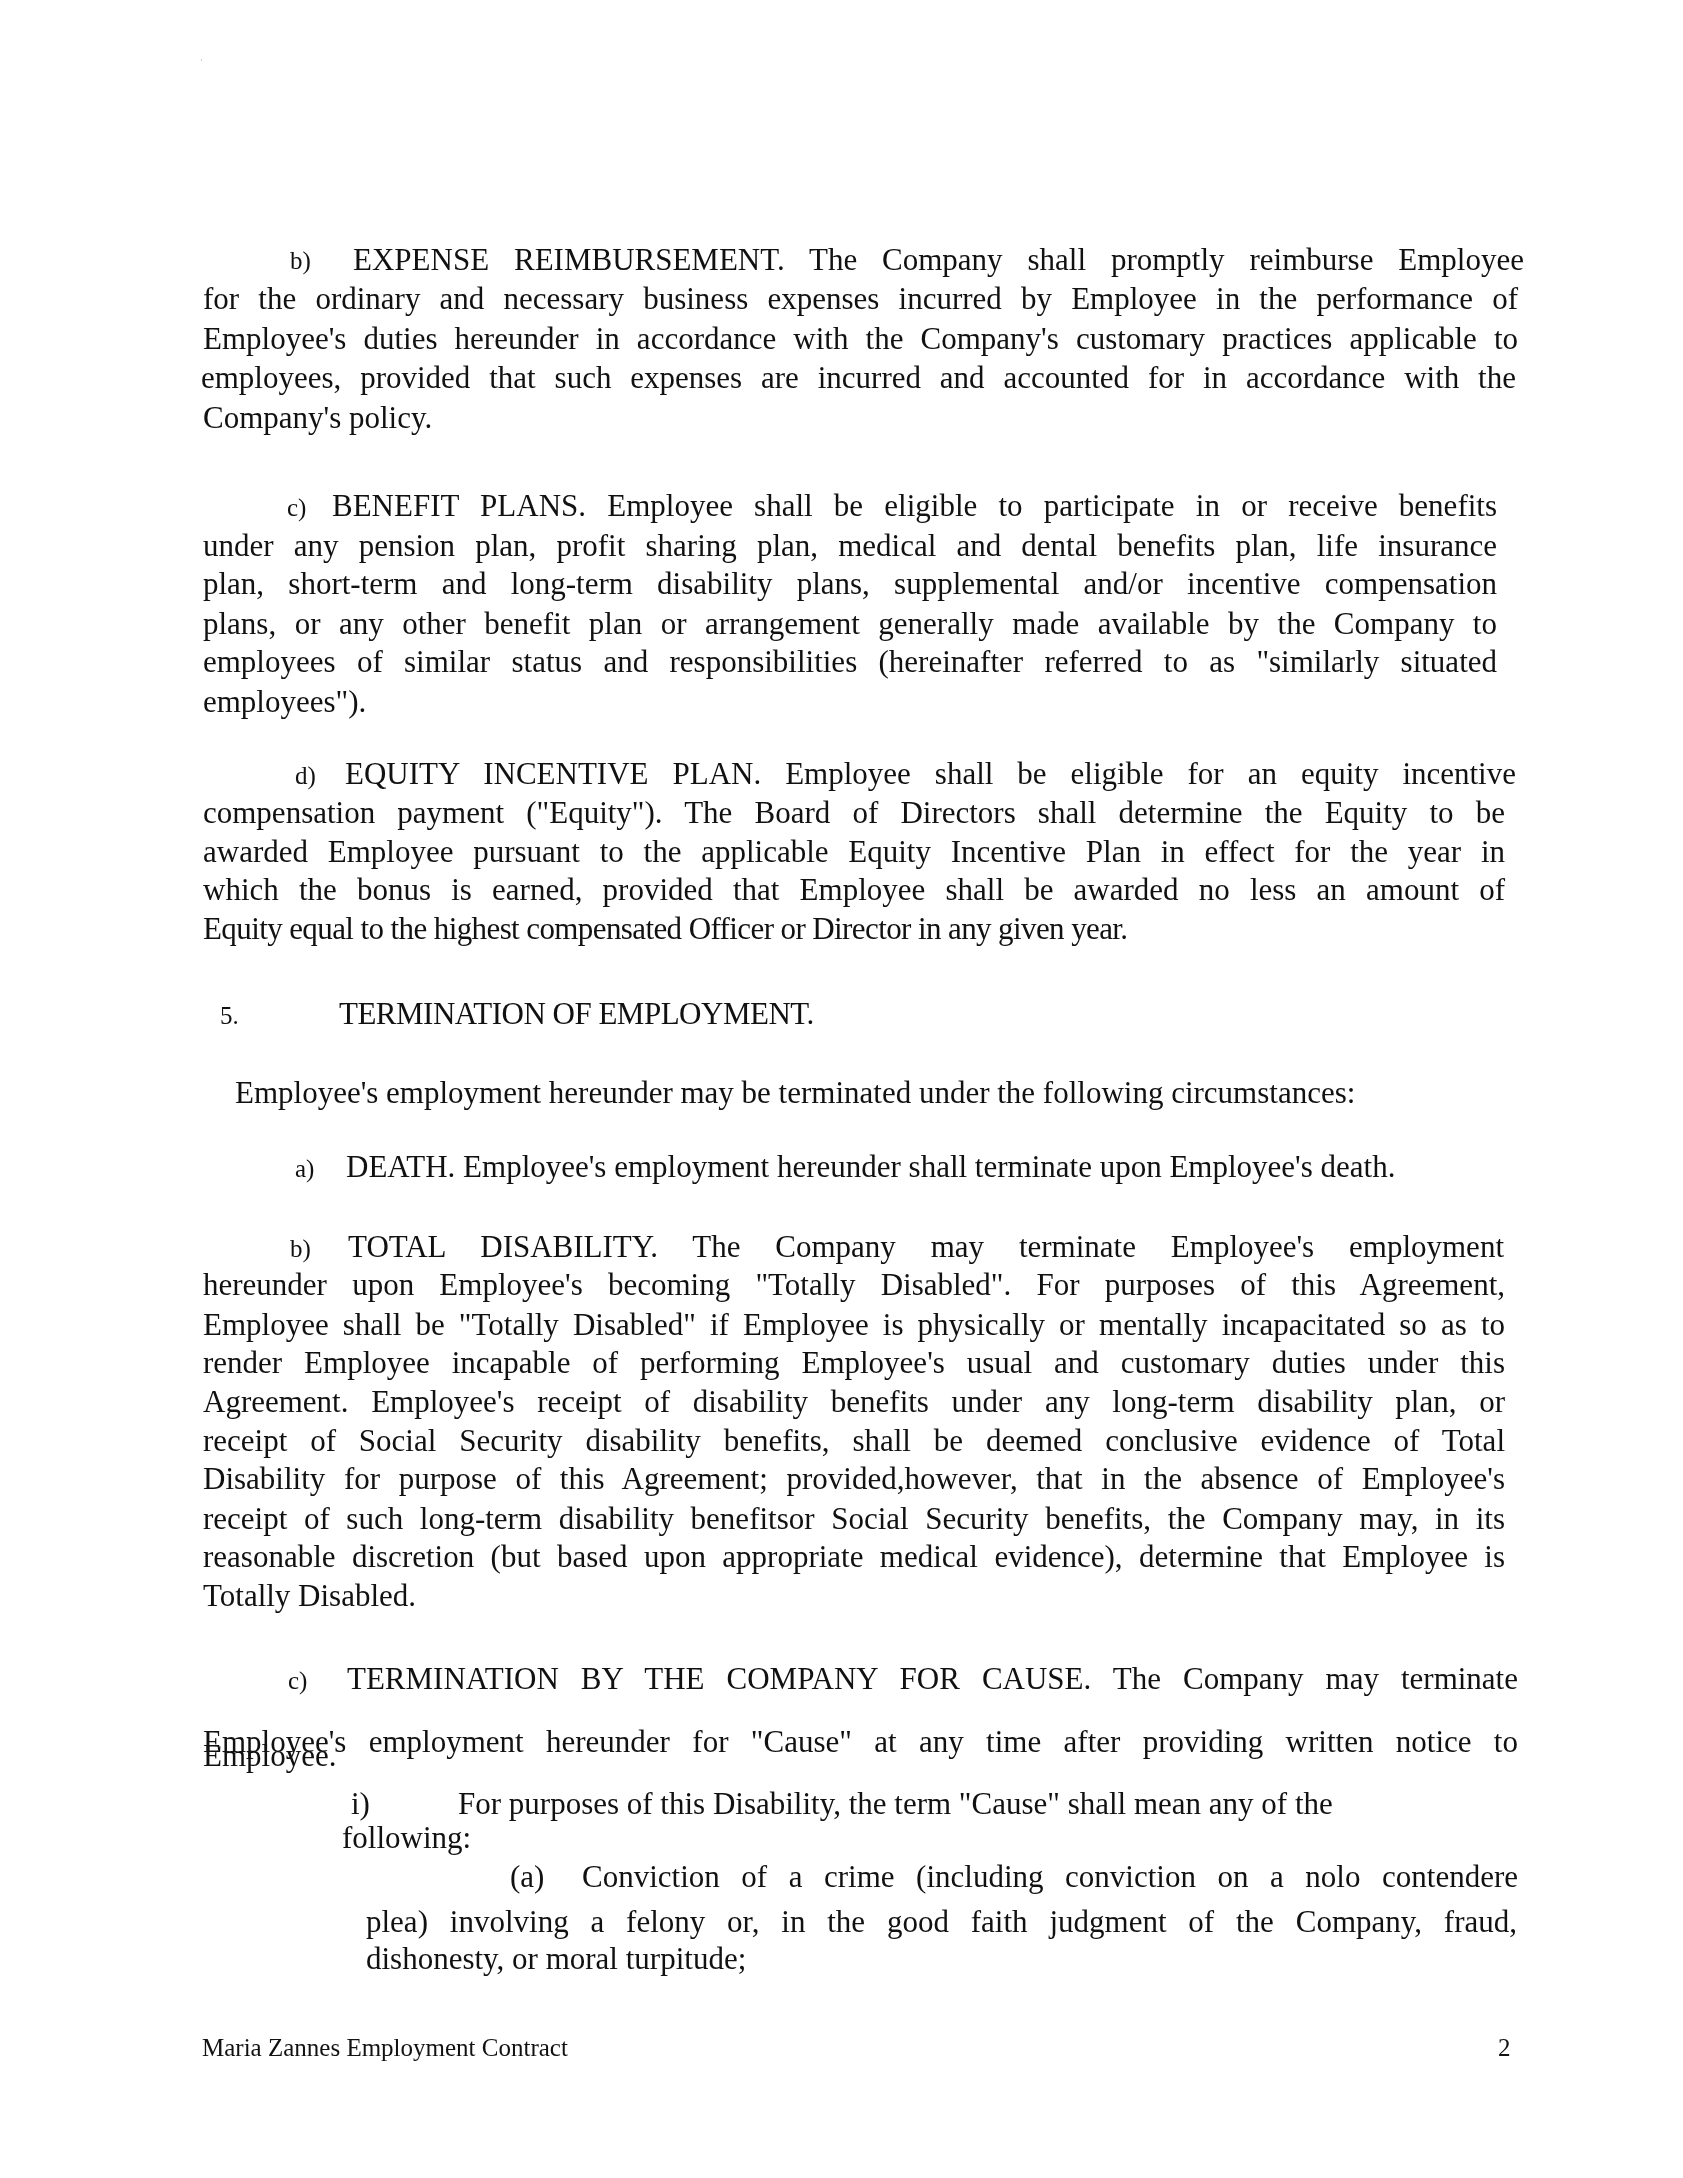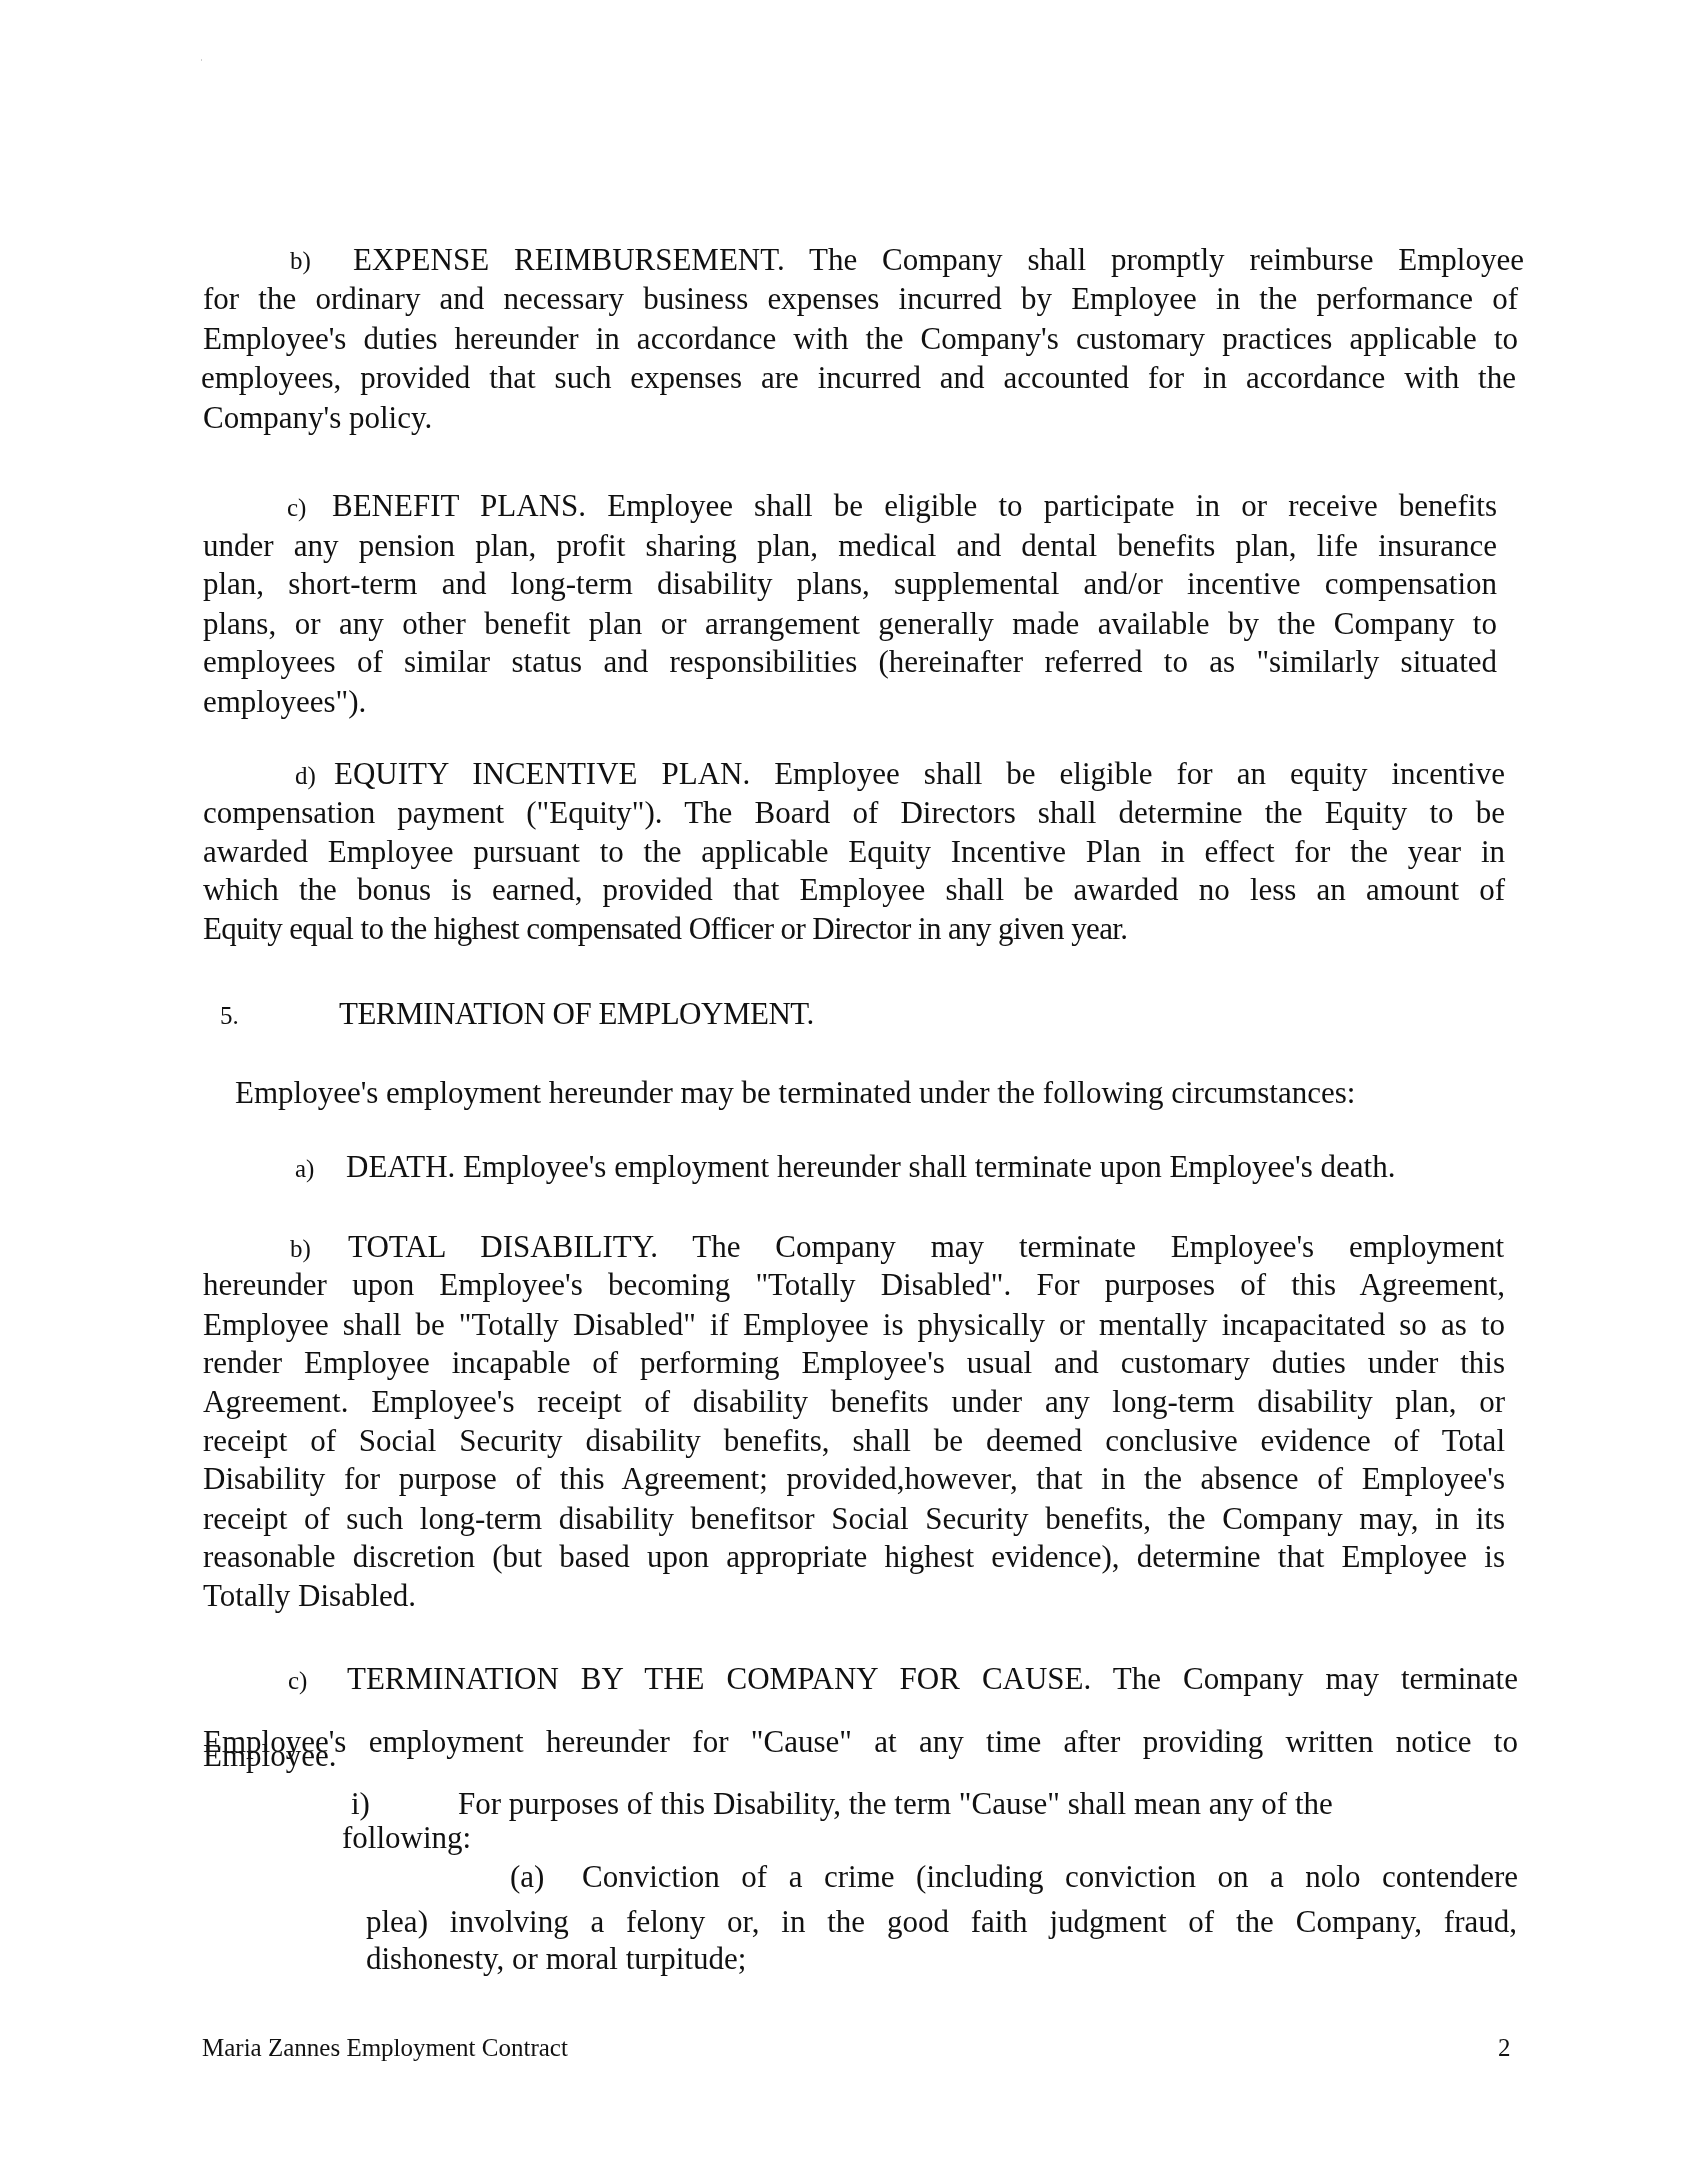--- a/index.html
+++ b/index.html
@@ -37,21 +37,21 @@
     <span class="line just" style="left:332px; width:1165px; top:490px;">BENEFIT PLANS. Employee shall be eligible to participate in or receive benefits</span>
     <span class="line just" style="left:203px; width:1294px; top:530px;">under any pension plan, profit sharing plan, medical and dental  benefits  plan,  life insurance</span>
     <span class="line just" style="left:203px; width:1294px; top:568px;">plan, short-term and long-term disability plans, supplemental and/or incentive  compensation</span>
     <span class="line just" style="left:203px; width:1294px; top:608px;">plans, or any other benefit plan or arrangement generally made available by the Company to</span>
     <span class="line just" style="left:203px; width:1294px; top:646px;">employees of similar status and responsibilities (hereinafter referred to as "similarly situated</span>
     <span class="line" style="left:203px; top:686px;">employees").</span>
   </div>
 
   <div>
     <span class="line label" style="left:295px; top:763px;">d)</span>
-    <span class="line just" style="left:334px; width:1171px; top:758px;">EQUITY INCENTIVE PLAN. Employee shall be eligible for an equity incentive</span>
+    <span class="line just" style="left:345px; width:1171px; top:758px;">EQUITY INCENTIVE PLAN. Employee shall be eligible for an equity incentive</span>
     <span class="line just" style="left:203px; width:1302px; top:797px;">compensation payment ("Equity"). The Board of Directors shall determine the Equity to  be</span>
     <span class="line just" style="left:203px; width:1302px; top:836px;">awarded Employee pursuant to the applicable Equity Incentive Plan in effect for the year in</span>
     <span class="line just" style="left:203px; width:1302px; top:874px;">which the bonus is earned, provided that Employee shall be awarded no less an amount of</span>
     <span class="line" style="left:203px; top:913px; letter-spacing:-0.6px;">Equity equal to the highest compensated Officer or Director in any given year.</span>
   </div>
 
   <div>
     <span class="line label" style="left:220px; top:1003px;">5.</span>
     <span class="line" style="left:339px; top:998px; letter-spacing:-0.5px;">TERMINATION OF EMPLOYMENT.</span>
     <span class="line" style="left:235px; top:1077px;">Employee's employment hereunder may be terminated under the following circumstances:</span>
@@ -61,21 +61,21 @@
 
     <span class="line label" style="left:290px; top:1236px;">b)</span>
     <span class="line just" style="left:348px; width:1156px; top:1231px;">TOTAL  DISABILITY.  The  Company  may  terminate  Employee's  employment</span>
     <span class="line just" style="left:203px; width:1302px; top:1269px;">hereunder upon Employee's becoming "Totally Disabled". For purposes of this  Agreement,</span>
     <span class="line just" style="left:203px; width:1302px; top:1309px;">Employee shall be "Totally Disabled" if Employee is physically or mentally incapacitated so as to</span>
     <span class="line just" style="left:203px; width:1302px; top:1347px;">render Employee incapable of performing Employee's usual and customary duties under this</span>
     <span class="line just" style="left:203px; width:1302px; top:1386px;">Agreement. Employee's receipt of disability benefits under any long-term disability plan,   or</span>
     <span class="line just" style="left:203px; width:1302px; top:1425px;">receipt of Social Security disability benefits, shall be deemed conclusive evidence of  Total</span>
     <span class="line just" style="left:203px; width:1302px; top:1463px;">Disability for purpose of this Agreement; provided,however, that in the absence of Employee's</span>
     <span class="line just" style="left:203px; width:1302px; top:1503px;">receipt of such long-term disability benefitsor Social Security benefits, the Company may, in its</span>
-    <span class="line just" style="left:203px; width:1302px; top:1541px;">reasonable discretion (but based upon appropriate highest evidence), determine that Employee is</span>
+    <span class="line just" style="left:203px; width:1302px; top:1541px;">reasonable discretion (but based upon appropriate medical evidence), determine that Employee is</span>
     <span class="line" style="left:203px; top:1580px;">Totally  Disabled.</span>
 
     <span class="line label" style="left:288px; top:1668px;">c)</span>
     <span class="line just" style="left:347px; width:1171px; top:1663px;">TERMINATION BY THE COMPANY FOR CAUSE. The Company may  terminate</span>
     <span class="line just" style="left:203px; width:1315px; top:1702px;margin-top:24px;">Employee's employment hereunder for "Cause" at any time after providing written notice to</span>
     <span class="line" style="left:203px; top:1740px;">Employee.</span>
 
     <span class="line" style="left:351px; top:1788px;">i)</span>
     <span class="line" style="left:458px; top:1788px;">For purposes of this Disability, the term "Cause" shall mean any of the</span>
     <span class="line" style="left:342px; top:1822px;">following:</span>

